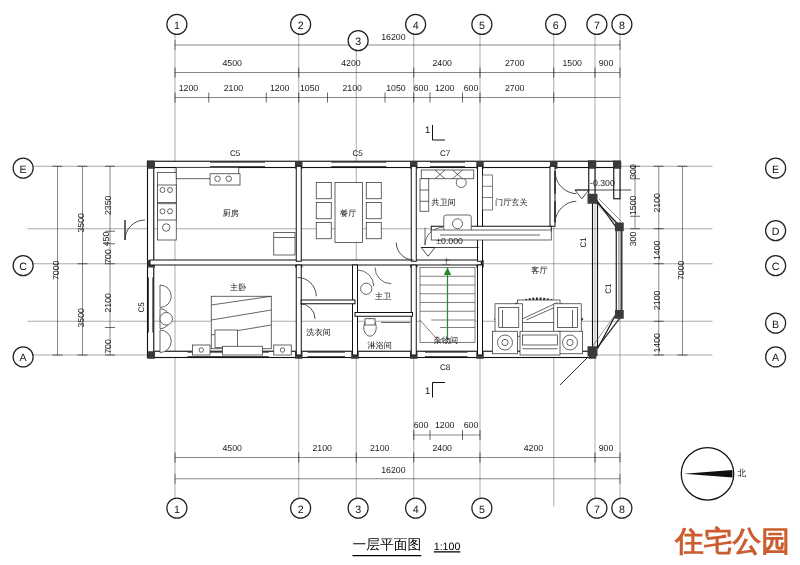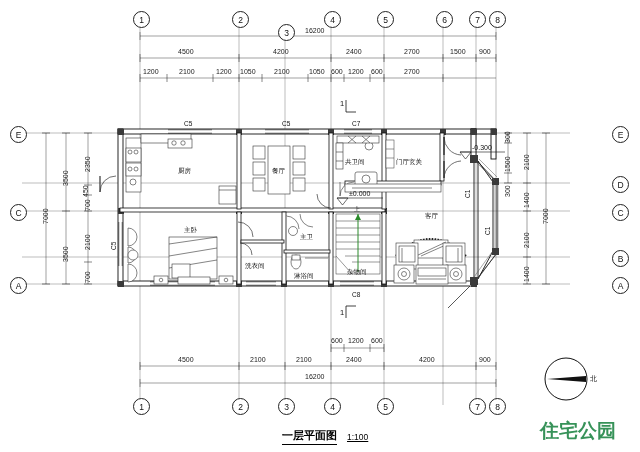--- a/index.html
+++ b/index.html
@@ -10,24 +10,24 @@
   .lbl{position:absolute;white-space:nowrap;line-height:1;}
   .dim{font-size:7px;color:#1a1a1a;}
   .dimv{font-size:7px;color:#1a1a1a;transform:rotate(-90deg);transform-origin:left top;}
   .grid-bub{position:absolute;width:15px;height:15px;border:1px solid #222;border-radius:50%;
             font-size:8.5px;display:flex;align-items:center;justify-content:center;background:#fff;}
   .room{position:absolute;font-size:6.5px;color:#111;white-space:nowrap;}
   .win{position:absolute;font-size:6.5px;color:#111;}
   .winv{position:absolute;font-size:6.5px;color:#111;transform:rotate(-90deg);transform-origin:left top;}
   .elev{position:absolute;font-size:7px;color:#111;white-space:nowrap;}
   .secmk{position:absolute;font-size:7.5px;color:#111;}
-  .title{position:absolute;font-size:11px;font-weight:bold;color:#000;}
+  .title{position:absolute;font-size:11px;font-weight:normal;color:#000;}
   .scale{position:absolute;font-size:8.5px;color:#000;text-decoration:underline;}
   .north{position:absolute;font-size:7px;}
-  .wm{position:absolute;font-size:19px;color:#15803d;font-weight:bold;white-space:nowrap;opacity:.85;}
+  .wm{position:absolute;font-size:23px;color:#c2410c;font-weight:bold;white-space:nowrap;opacity:.85;}
   .wm2{position:absolute;font-size:16px;color:#d8d8d8;font-weight:bold;white-space:nowrap;}
   .stairtxt{position:absolute;font-size:6px;color:#111;}
 </style>
 </head>
 <body>
 
 <div class="stage">
 
   <svg width="640" height="452">
     <defs>

